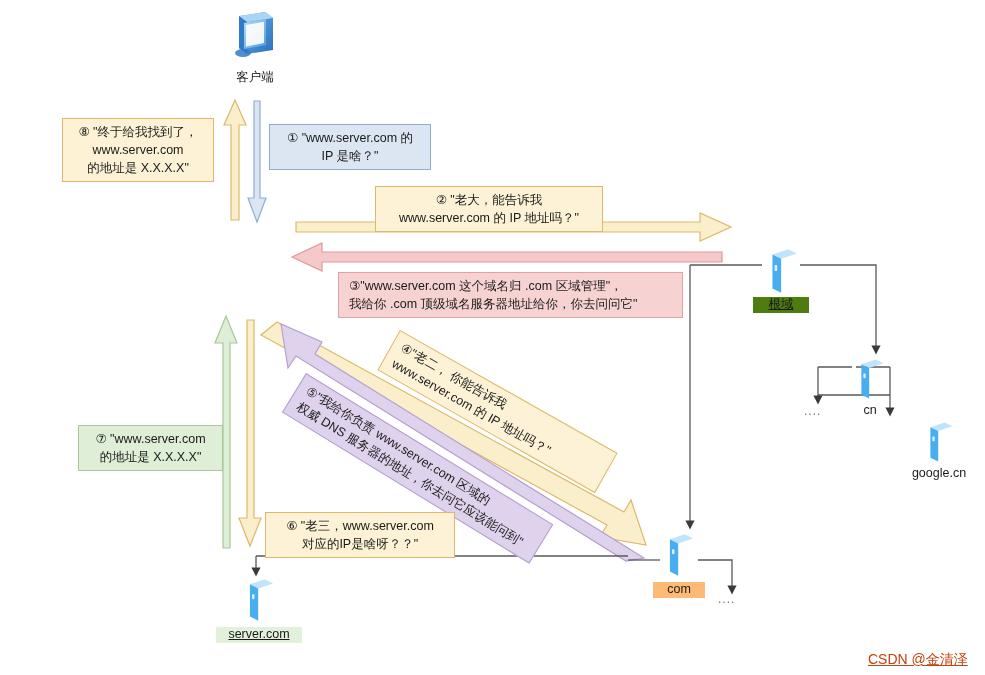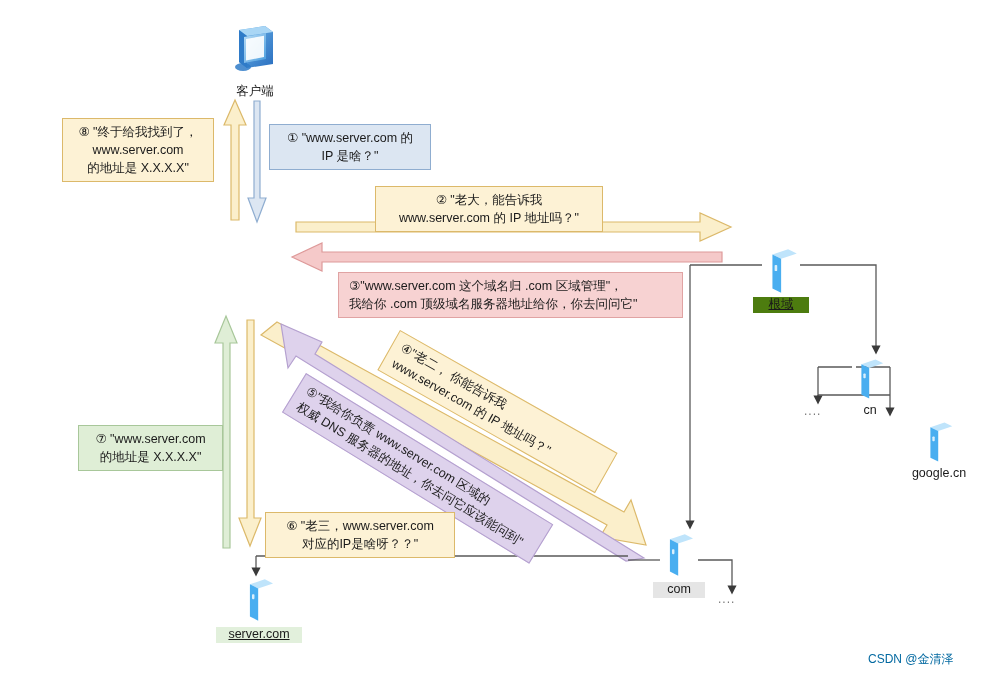--- a/index.html
+++ b/index.html
@@ -25,21 +25,21 @@
     white-space: nowrap;
     font-size: 12.5px;
     line-height: 1.1;
     padding: 1px 3px;
     text-align: center;
   }
   .cap-plain { background: transparent; }
   .cap-cream { background: #fdf6d8; }
   .cap-green { background: #e2f0dc; text-decoration: underline; }
   .cap-pink  { background: #4d7c0f; text-decoration: underline; }
-  .cap-lav   { background: #e5e5e5; }
+  .cap-lav   { background: #fdba74; }
 
   
   .box {
     position: absolute;
     border: 1px solid;
     padding: 4px 7px;
     font-size: 12.5px;
     line-height: 1.45;
     text-align: center;
     white-space: pre-line;
@@ -49,23 +49,24 @@
   .box-pink  { background: #f7d2d2; border-color: #e0a3a3; }
   .box-green { background: #dfeed6; border-color: #a8c79a; }
   .box-lav   { background: #ded2ec; border-color: #b4a0cf; }
   .box-rot { transform-origin: 0 0; }
 
   
   svg.layer { position: absolute; left: 0; top: 0; width: 985px; height: 675px; overflow: visible; }
 
   .wm {
     position: absolute;
-    color: #0369a1;
-    font-size: 12px;
+    color: #c2410c;
+    font-size: 14px;
     white-space: nowrap;
+    text-decoration: underline;
   }
 </style>
 </head>
 <body>
 
 <div id="stage">
 
   <svg class="layer" viewBox="0 0 985 675">
     <defs>
       <marker id="tri-dark" markerWidth="9" markerHeight="9" refX="4.5" refY="4.5" orient="auto">
@@ -124,21 +125,21 @@
 
       <path d="M628,560 L660,560"></path>
       <path d="M698,560 L732,560 L732,590" marker-end="url(#tri-dark)"></path>
 
       <path d="M628,560 L628,560"></path>
       <path d="M256,556 L256,572" marker-end="url(#tri-dark)"></path>
       <path d="M256,556 L628,556"></path>
     </g>
   </svg>
 
-  <div class="node" style="left:225px; top:24px; width:60px; height:60px;">
+  <div class="node" style="left:225px; top:10px; width:60px; height:60px;">
     <svg class="glyph" width="58" height="58" viewBox="0 0 58 58">
       <defs>
         <linearGradient id="gm1" x1="0" y1="0" x2="1" y2="1">
           <stop offset="0" stop-color="#bfe0f7"></stop>
             <stop offset="1" stop-color="#4a9fe0"></stop>
         </linearGradient>
         <linearGradient id="gm2" x1="0" y1="0" x2="1" y2="1">
           <stop offset="0" stop-color="#6fb7ea"></stop>
             <stop offset="1" stop-color="#2a6fc0"></stop>
         </linearGradient>

